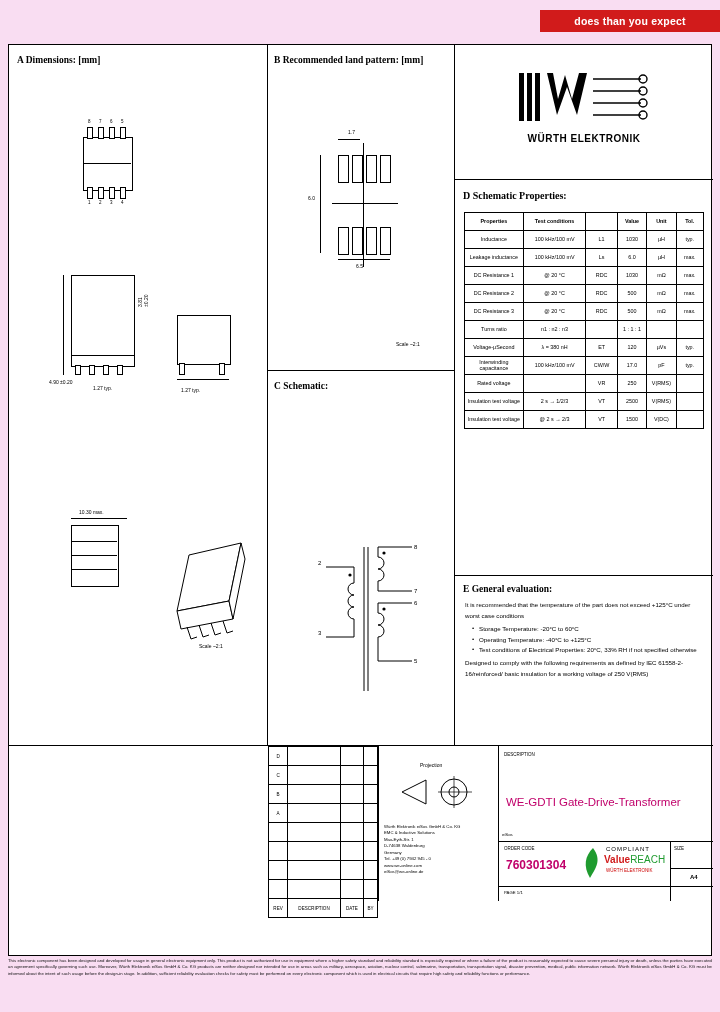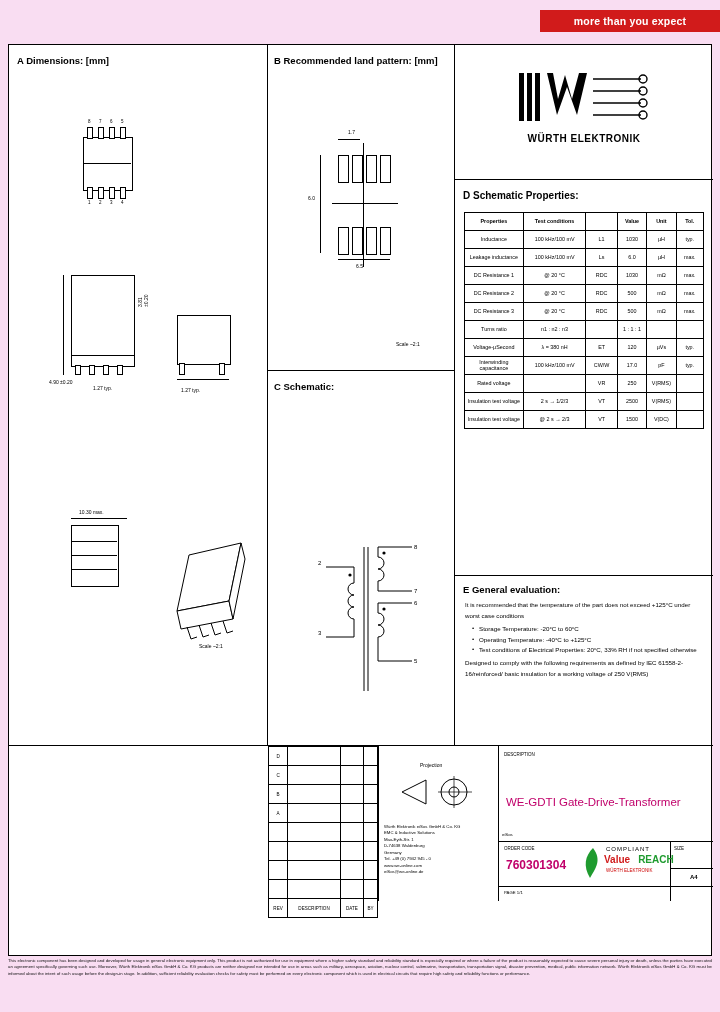--- a/index.html
+++ b/index.html
@@ -20,21 +20,21 @@
   }
   .banner{
     position:absolute;right:0;top:10px;
     width:180px;height:22px;
     background:#d11b1b;
     color:#fff;
     font-size:10.5px;font-weight:bold;
     display:flex;align-items:center;justify-content:center;
     letter-spacing:.2px;
   }
-  .hdr{font-size:9.5px;font-weight:bold;}
+  .hdr{font-size:9.5px;font-weight:bold;font-family:Liberation Serif, serif;}
   .vline{position:absolute;background:#000;width:1px;}
   .hline{position:absolute;background:#000;height:1px;}
 
   
   #secA{position:absolute;left:0;top:0;width:258px;height:700px;}
   #secA .hdr{position:absolute;left:8px;top:10px;}
 
   .pkgTop{position:absolute;left:62px;top:78px;width:72px;height:80px;}
   .pkgTop .body{position:absolute;left:12px;top:14px;width:48px;height:52px;border:1px solid #000;background:#fff;}
   .pin{position:absolute;width:6px;height:12px;border:1px solid #000;background:#fff;box-sizing:border-box;}
@@ -103,35 +103,35 @@
   #revBlock{position:absolute;left:259px;top:701px;width:110px;height:155px;}
   #revBlock td{border:1px solid #000;font-size:4.6px;text-align:center;height:16px;}
   #revBlock table{border-collapse:collapse;width:110px;position:absolute;left:0;top:0;}
 
   #projBlock{position:absolute;left:369px;top:701px;width:120px;height:155px;}
   #checkBlock{position:absolute;left:489px;top:701px;width:215px;height:155px;}
 
   .bigTitle{position:absolute;left:8px;top:50px;width:200px;font-size:11.5px;font-weight:normal;color:#c0006a;}
   .partno{position:absolute;left:8px;top:112px;font-size:12px;font-weight:bold;color:#c0006a;}
 
-  .rohsGreen{color:#1f9b2f;font-weight:bold;margin-left:8px;}
+  .rohsGreen{color:#1f9b2f;font-weight:normal;}
   .rohsRed{color:#d11b1b;font-weight:bold;}
 
   .footer{
     position:absolute;left:8px;top:958px;width:704px;
     font-size:4.3px;line-height:1.5;color:#111;text-align:justify;
   }
   .smalllbl{position:absolute;font-size:5px;}
   .scaleTxt{position:absolute;font-size:5px;}
 </style>
 </head>
 <body>
 
 <div class="banner">
-  <span>more than you expect</span>
+  <span>does than you expect</span>
 </div>
 
 <div class="sheet">
 
   <div class="vline" style="left:258px;top:0;height:700px;"></div>
   <div class="vline" style="left:445px;top:0;height:700px;"></div>
   <div class="hline" style="left:259px;top:325px;width:186px;"></div>
   <div class="hline" style="left:446px;top:134px;width:258px;"></div>
   <div class="hline" style="left:446px;top:530px;width:258px;"></div>
   <div class="hline" style="left:0;top:700px;width:704px;"></div>

